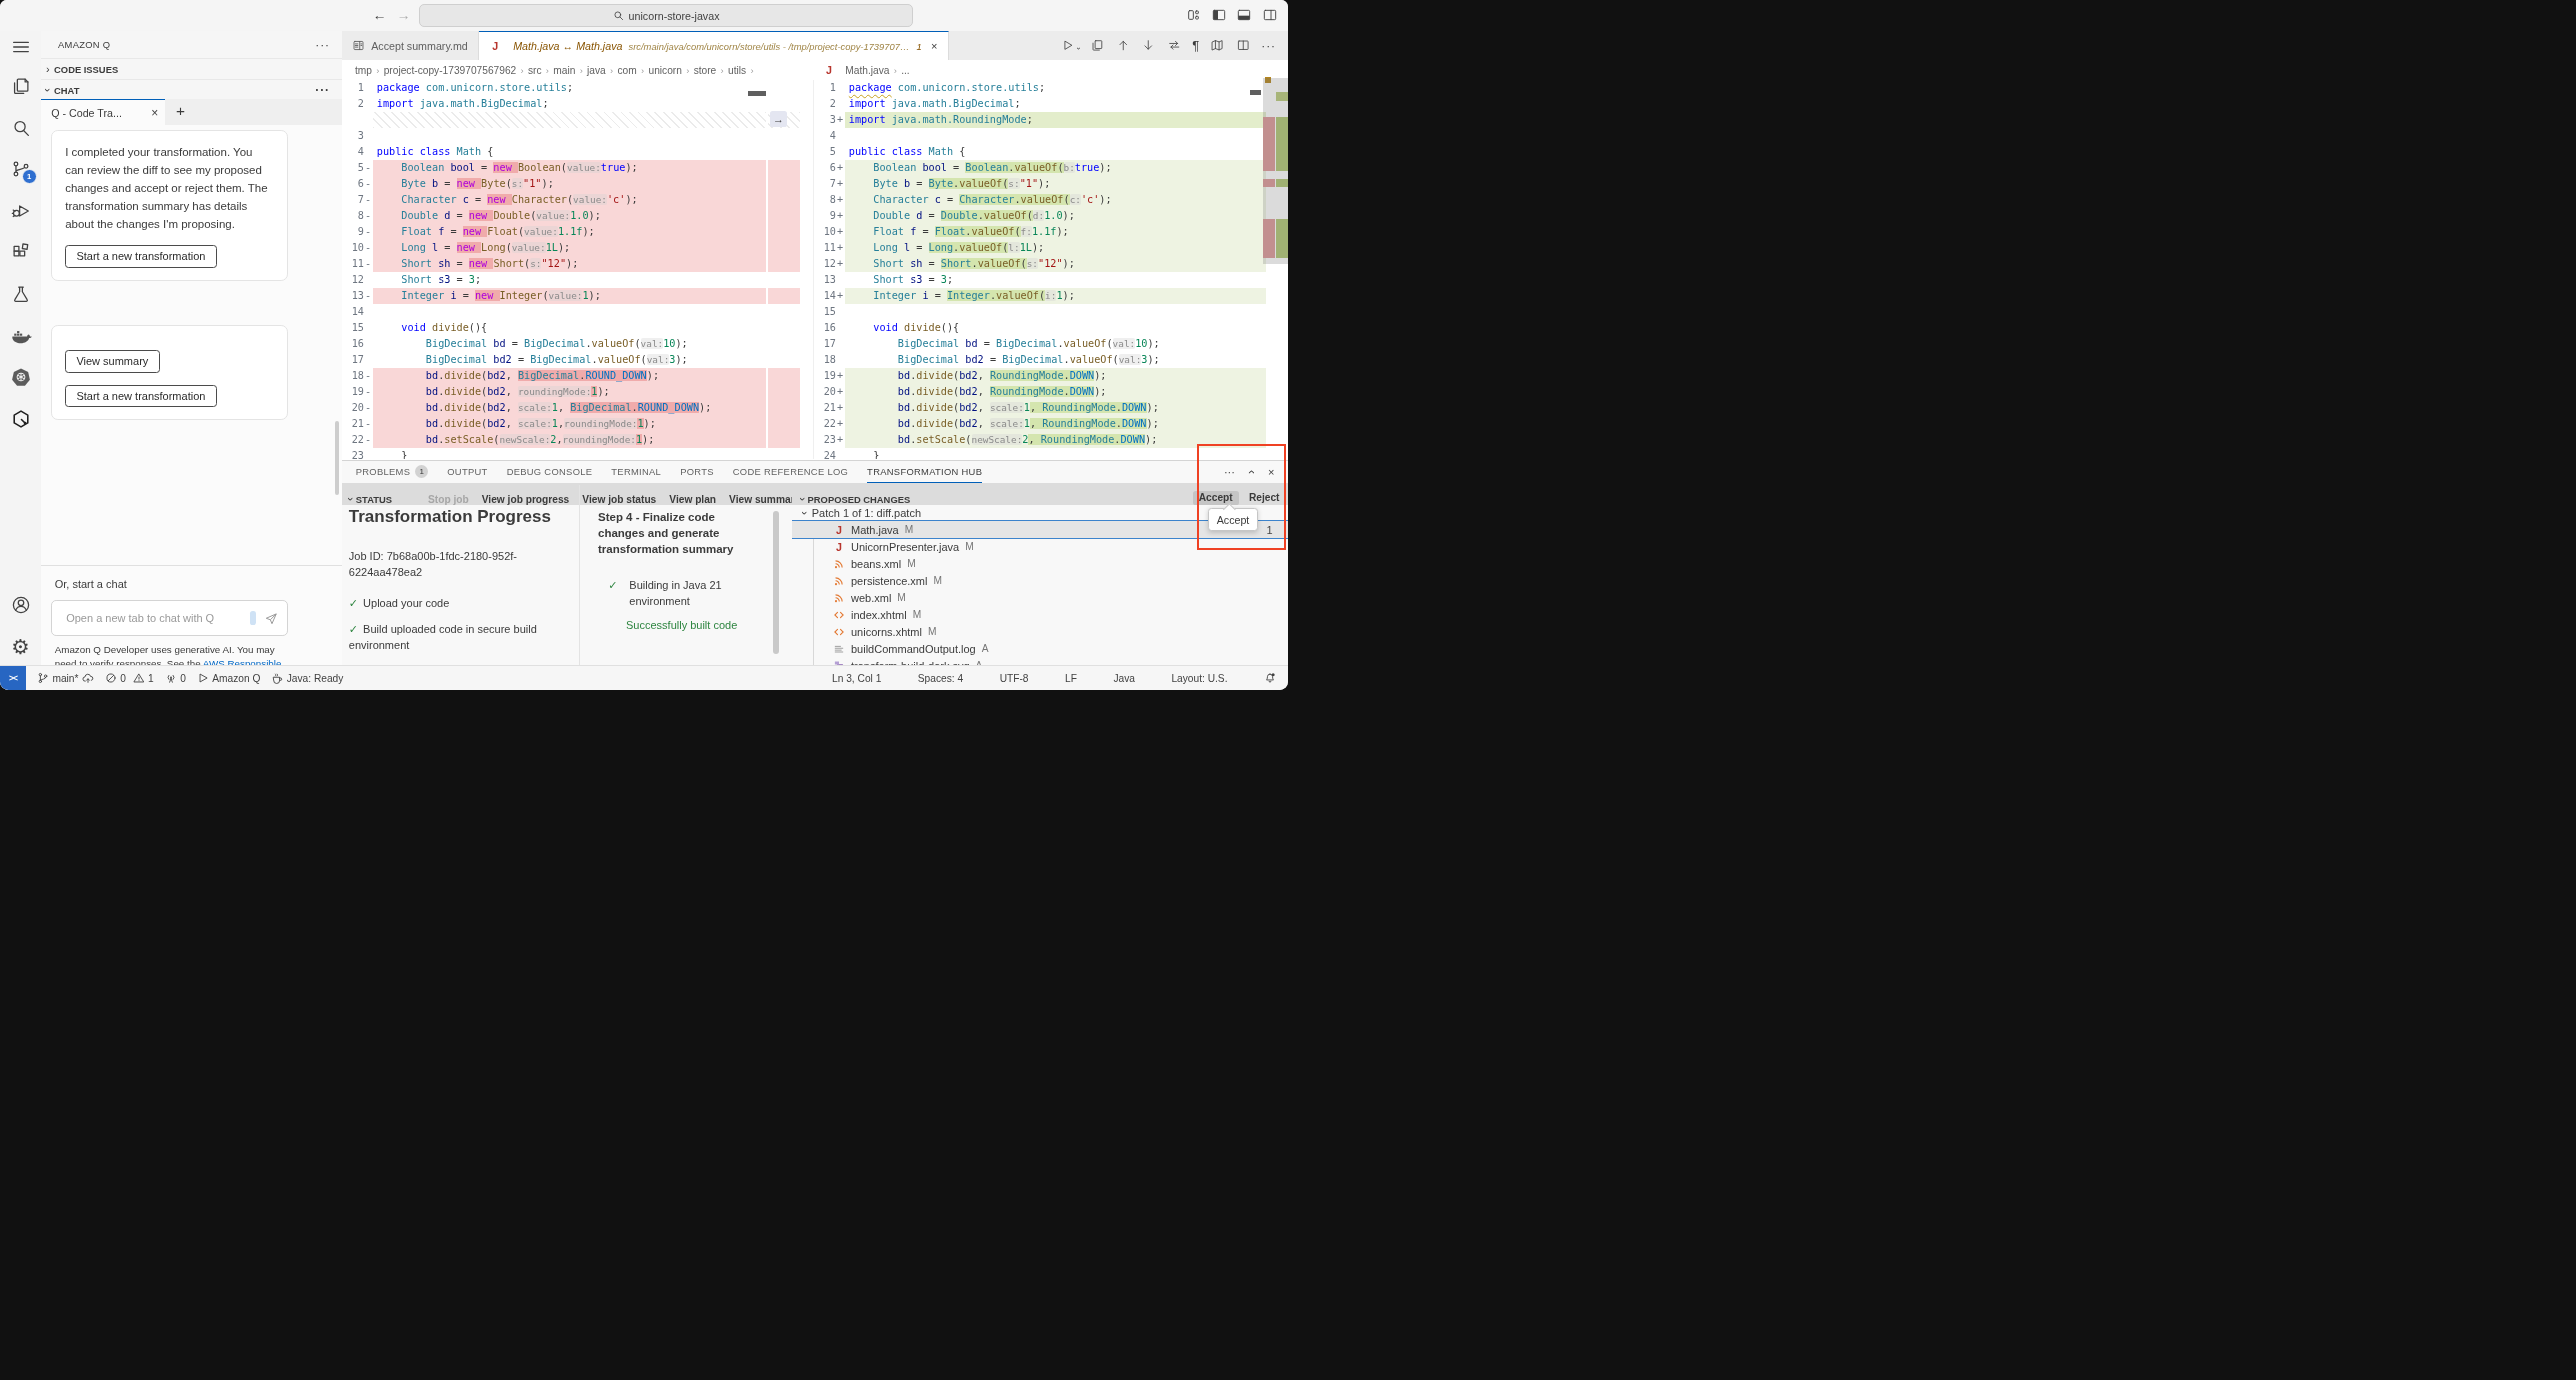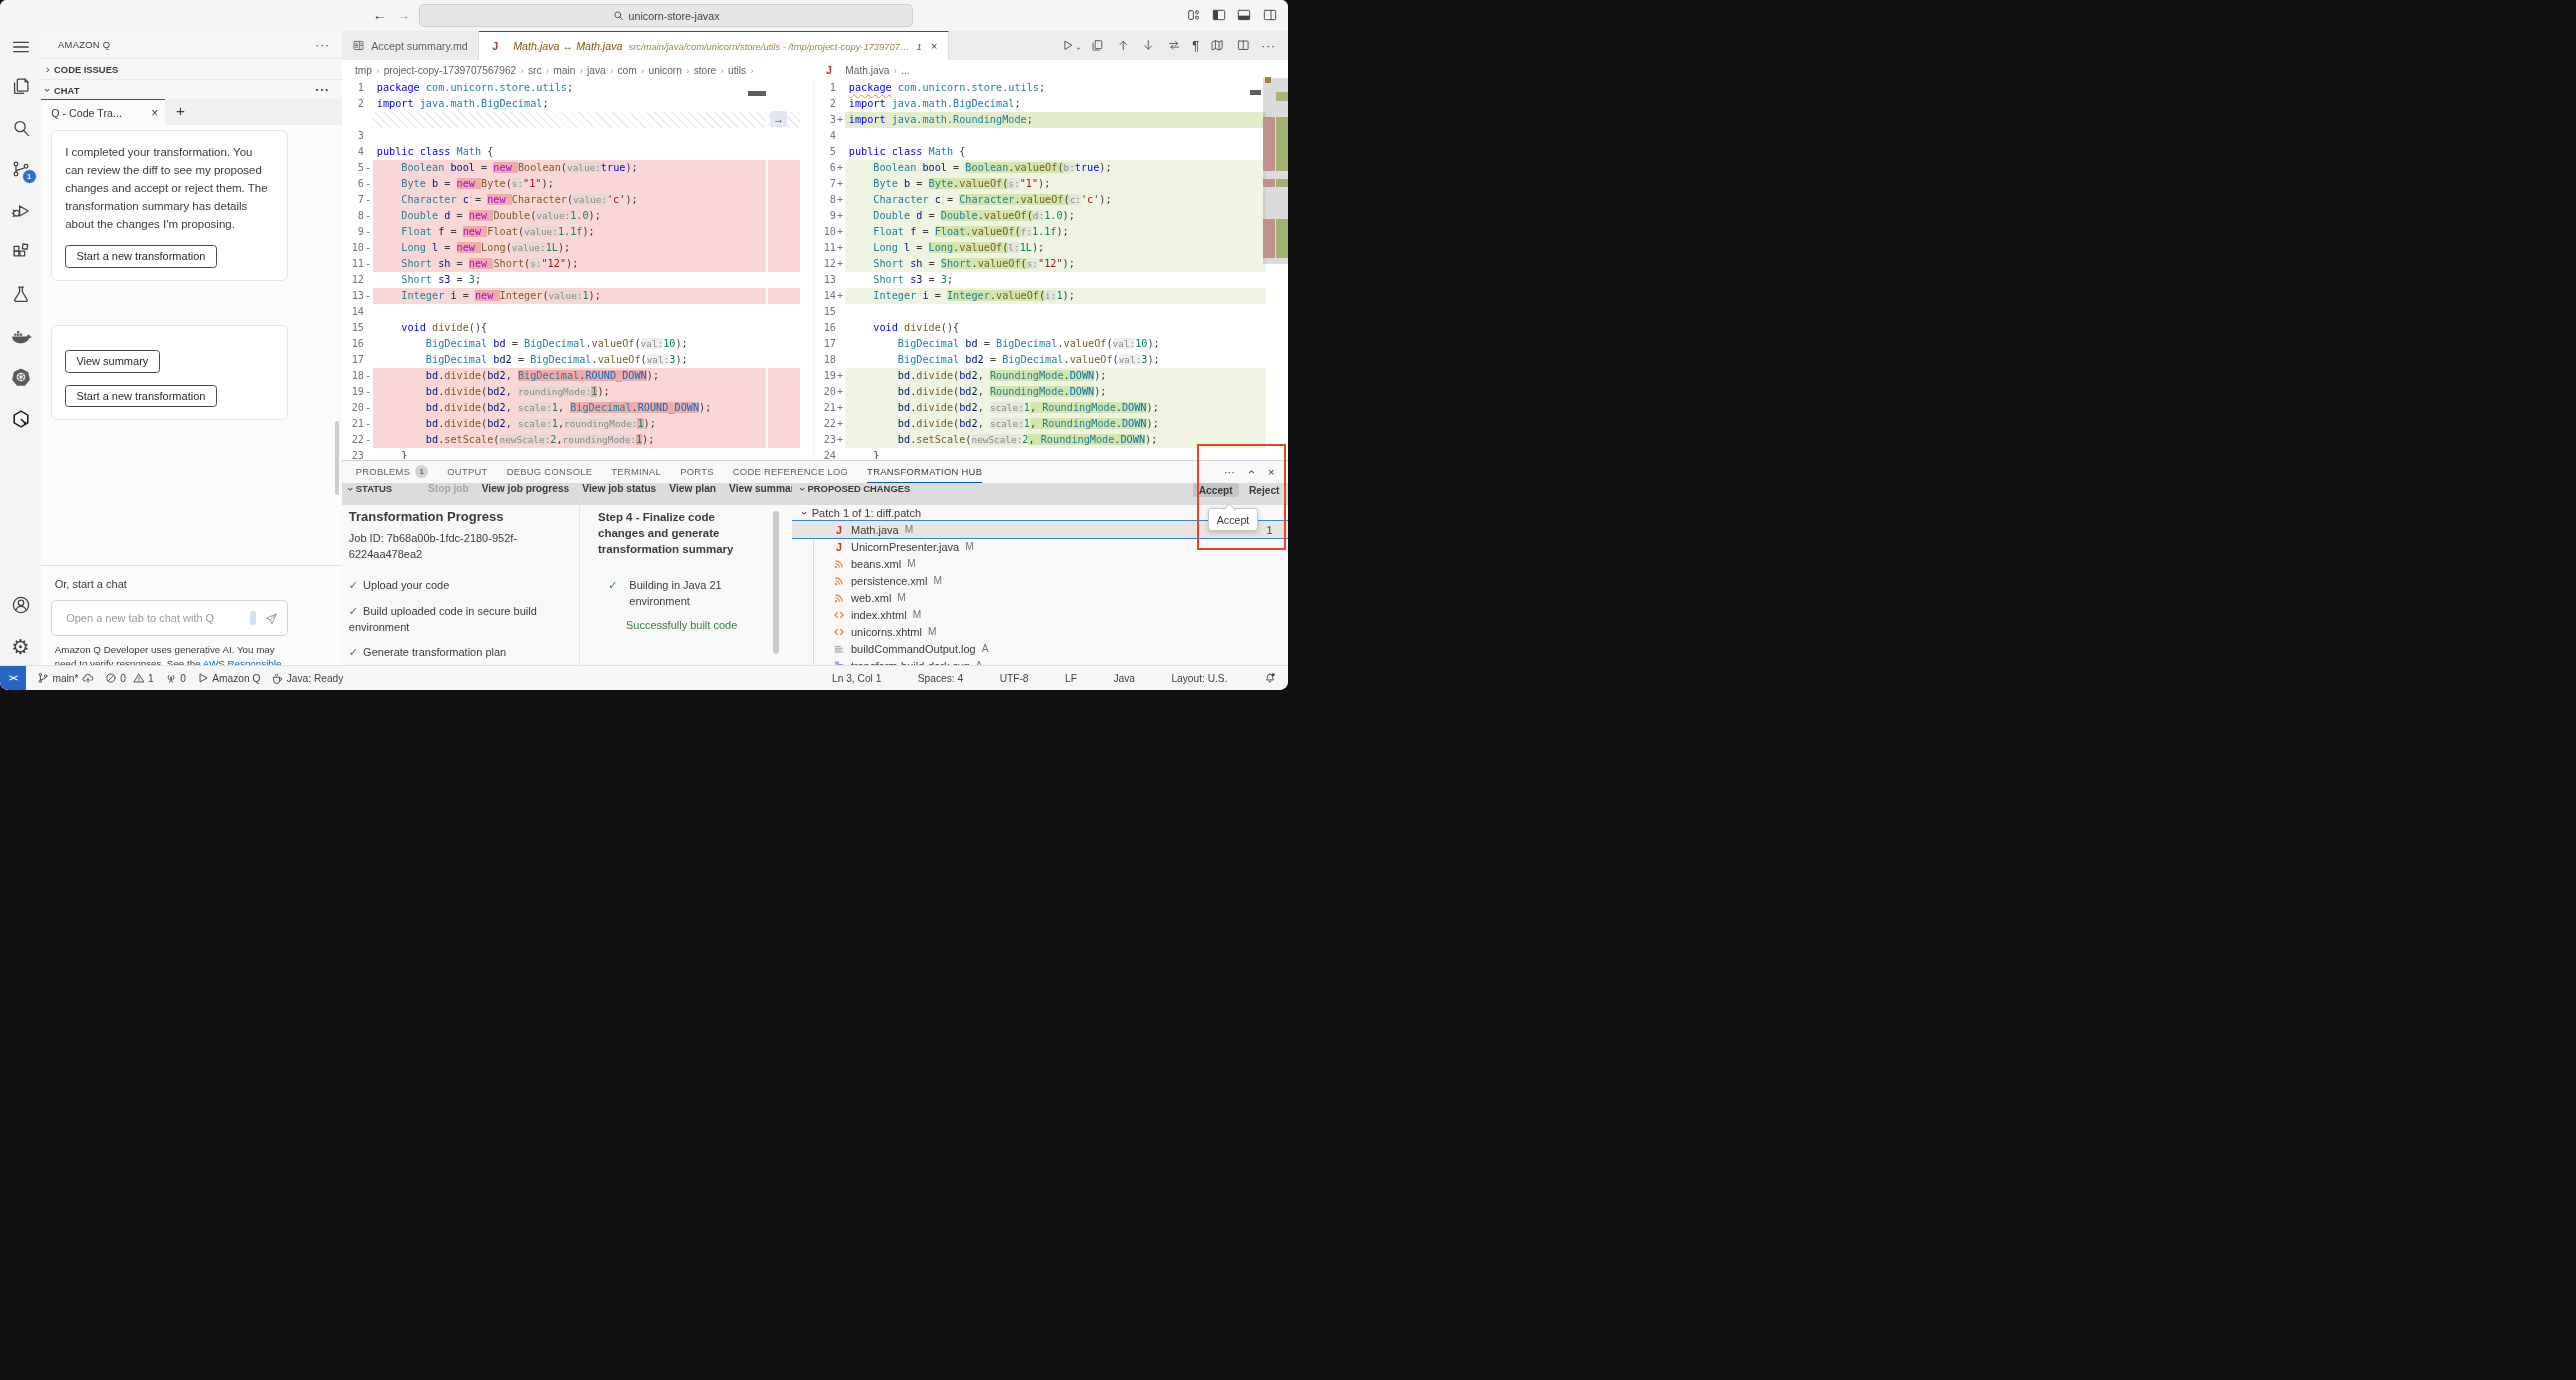--- a/index.html
+++ b/index.html
@@ -116,33 +116,33 @@
   
   .panel{position:absolute;left:342px;top:460px;right:0;bottom:24px;background:#f8f8f8;border-top:0.9px solid #d4d4d4}
   .panel-tabs{position:absolute;left:13.7px;top:0;height:22px;display:flex;gap:19px;align-items:center;
     font-size:9.4px;letter-spacing:0.3px;color:#616161}
   .ptab{display:flex;align-items:center;gap:5.1px;height:21.4px;border-bottom:1.3px solid transparent;cursor:pointer;white-space:nowrap}
   .ptab.active{color:#3b3b3b;border-bottom-color:#005fb8}
   .pbadge{background:#d2d2d2;color:#333;border-radius:50%;width:13px;height:13px;display:flex;align-items:center;justify-content:center;font-size:8px}
   .panel-icons{position:absolute;right:13.7px;top:4.3px;display:flex;gap:14.5px;font-size:11px;color:#3b3b3b;align-items:center}
   .panel-icons .pi{cursor:pointer}
   .chev-up{display:inline-block;transform:rotate(-90deg);font-size:12px}
-  .sec-head{position:absolute;top:22px;height:22px;background:#dcdcdc;display:flex;align-items:flex-start;
+  .sec-head{position:absolute;top:22px;height:22px;background:#dcdcdc;display:flex;align-items:flex-end;
     font-size:9.4px;font-weight:700;color:#3b3b3b;box-sizing:border-box}
   #status-head{left:0;width:450px;padding-left:6.8px}
   #proposed-head{left:450px;right:0;padding-left:8.5px}
   .status-actions{display:flex;gap:13px;margin-left:36px;font-size:10.2px;font-weight:600}
   .s-act{cursor:pointer;white-space:nowrap}
   .s-act.disabled{color:#a6a6a6;cursor:default}
   .sec-actions{margin-left:auto;display:flex;gap:10.2px;align-items:center;padding-right:8.5px;font-size:10.2px;font-weight:600}
   .accept-chip{background:rgba(0,0,0,.10);padding:1.7px 6px;border-radius:2.6px;cursor:pointer}
   .reject-lbl{cursor:pointer}
 
   .prog{position:absolute;left:6.8px;top:48px;width:219px;font-size:11px;line-height:16px;color:#3b3b3b}
-  .prog-title{font-weight:700;font-size:13px;margin-bottom:5px}
+  .prog-title{font-weight:700;font-size:17px;margin-bottom:23px}
   .jobid{margin-bottom:15.4px}
   .pstep{margin-bottom:9.4px}
   .chk{color:#2e8540;margin-right:5.1px}
   .stepcol{position:absolute;left:256px;top:48px;width:155px;font-size:11px;line-height:16px;color:#3b3b3b}
   .step-title{font-weight:700;font-size:11.5px;width:149px;margin-bottom:20px}
   .step-item{display:flex;gap:6.8px;width:137px;margin-left:10.2px}
   .step-success{color:#2e8540;margin:7.7px 0 0 28px}
   .col-divider{position:absolute;left:237px;top:24px;bottom:0;width:0.9px;background:#e3e3e3}
   .status-scroll{position:absolute;left:431px;top:50px;width:6px;height:143px;background:#c9c9c9;border-radius:3.4px}
 

